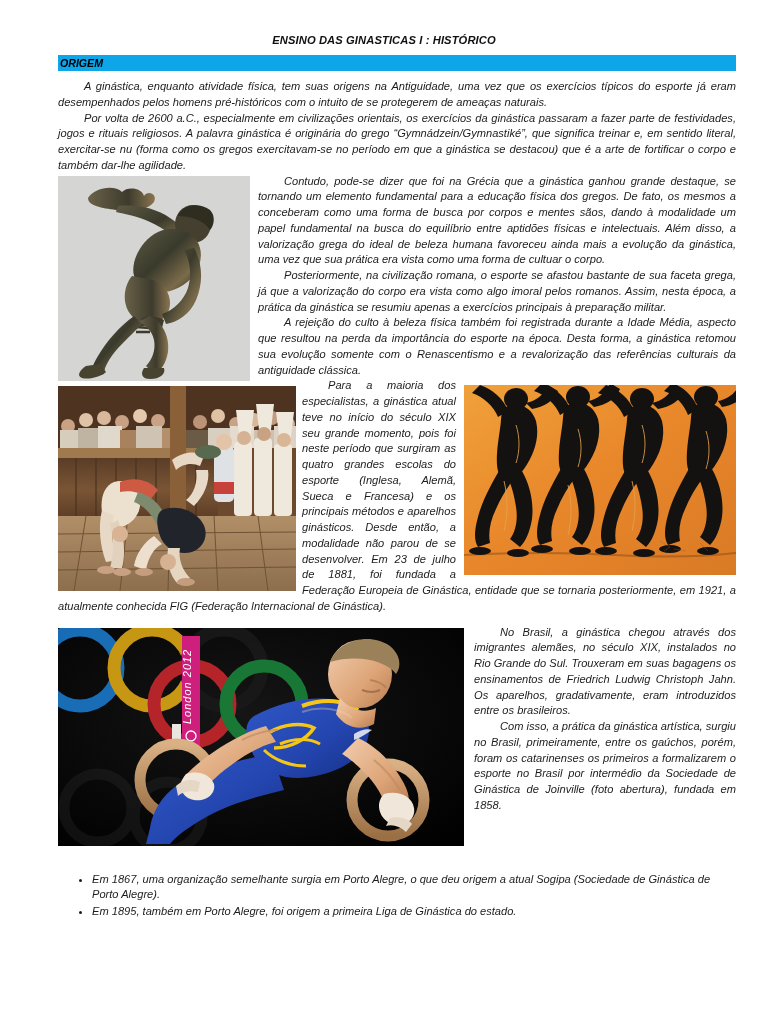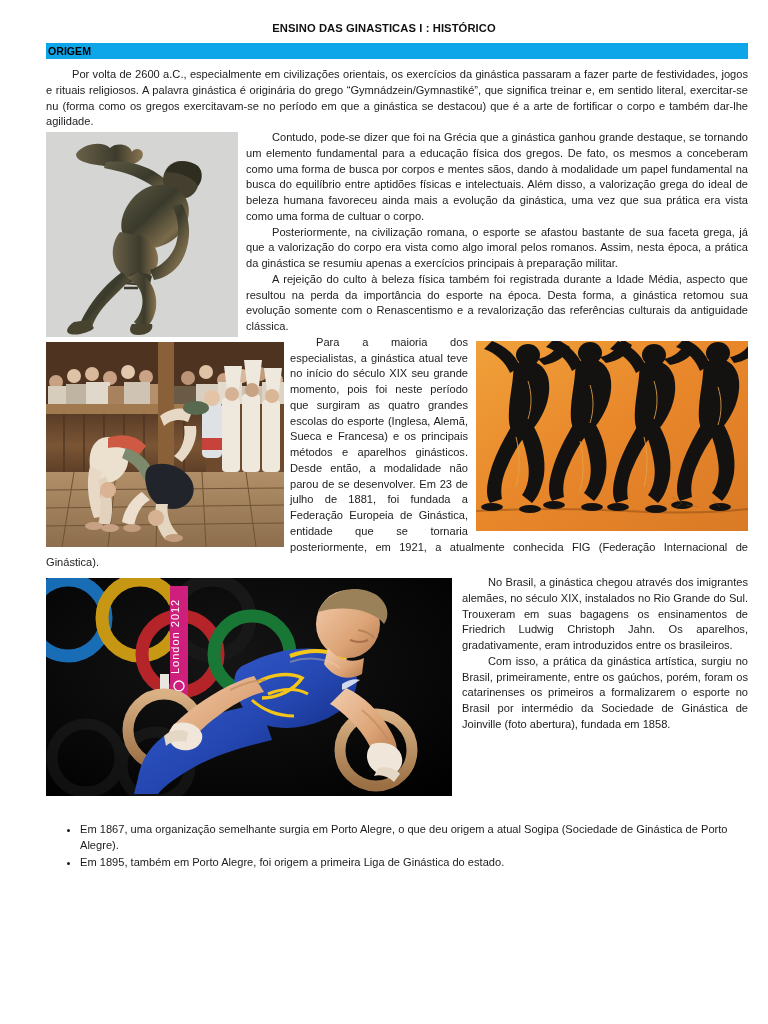--- a/index.html
+++ b/index.html
@@ -12,21 +12,22 @@
     height: 1024px;
     position: relative;
     font-family: "Liberation Sans", sans-serif;
     color: #1a1a1a;
     overflow: hidden;
   }
   .page {
     position: relative;
     width: 768px;
     height: 1024px;
-    padding: 0;
+    padding: 12px;
+    font-style: italic;
   }
 
   
   .doc-title {
     text-align: center;
     font-weight: bold;
     font-size: 11.2px;
     letter-spacing: 0.1px;
     padding-top: 22px;
     color: #111;
@@ -121,20 +122,21 @@
 <body>
 
 <div class="page">
 
   <div class="doc-title">ENSINO DAS GINASTICAS I : HISTÓRICO</div>
 
   <div class="section-bar">ORIGEM</div>
 
   <div class="content clearfix" style="margin-top:8px;">
 
+    <p>A ginástica, enquanto atividade física, tem suas origens na Antiguidade, uma vez que os exercícios típicos do esporte já eram desempenhados pelos homens pré-históricos com o intuito de se protegerem de ameaças naturais.</p>
     <p>Por volta de 2600 a.C., especialmente em civilizações orientais, os exercícios da ginástica passaram a fazer parte de festividades, jogos e rituais religiosos. A palavra ginástica é originária do grego “Gymnádzein/Gymnastiké”, que significa treinar e, em sentido literal, exercitar-se nu (forma como os gregos exercitavam-se no período em que a ginástica se destacou) que é a arte de fortificar o corpo e também dar-lhe agilidade.</p>
 
     <div class="fig-discus img-box">
       <div class="discus-bg"></div>
       <svg class="discus-svg" viewBox="0 0 192 205" preserveAspectRatio="none">
         <defs>
           <linearGradient id="bronze" x1="0" y1="0" x2="1" y2="1">
             <stop offset="0%" stop-color="#5d5a43"></stop>
             <stop offset="45%" stop-color="#3a3a2c"></stop>
             <stop offset="75%" stop-color="#7a6b4a"></stop>
@@ -362,21 +364,21 @@
           <path d="M210 164 l12 2"></path>
           <path d="M236 158 l8 8"></path>
         </g>
       </svg>
     </div>
 
     <p>Para a maioria dos especialistas, a ginástica atual teve no início do século XIX seu grande momento, pois foi neste período que surgiram as quatro grandes escolas do esporte (Inglesa, Alemã, Sueca e Francesa) e os principais métodos e aparelhos ginásticos. Desde então, a modalidade não parou de se desenvolver. Em 23 de julho de 1881, foi fundada a Federação Europeia de Ginástica, entidade que se tornaria posteriormente, em 1921, a atualmente conhecida FIG (Federação Internacional de Ginástica).</p>
   </div>
 
 
-  <div class="content clearfix" style="margin-top:4px;">
+  <div class="content clearfix" style="margin-top:10px;">
 
     <div class="fig-gymnast img-box">
       <svg class="gym-svg" viewBox="0 0 406 218" preserveAspectRatio="none">
         <defs>
           <radialGradient id="arenabg" cx="0.45" cy="0.4" r="0.8">
             <stop offset="0%" stop-color="#151515"></stop>
             <stop offset="100%" stop-color="#000000"></stop>
           </radialGradient>
           <linearGradient id="leo" x1="0" y1="0" x2="1" y2="1">
             <stop offset="0%" stop-color="#2f57c7"></stop>

